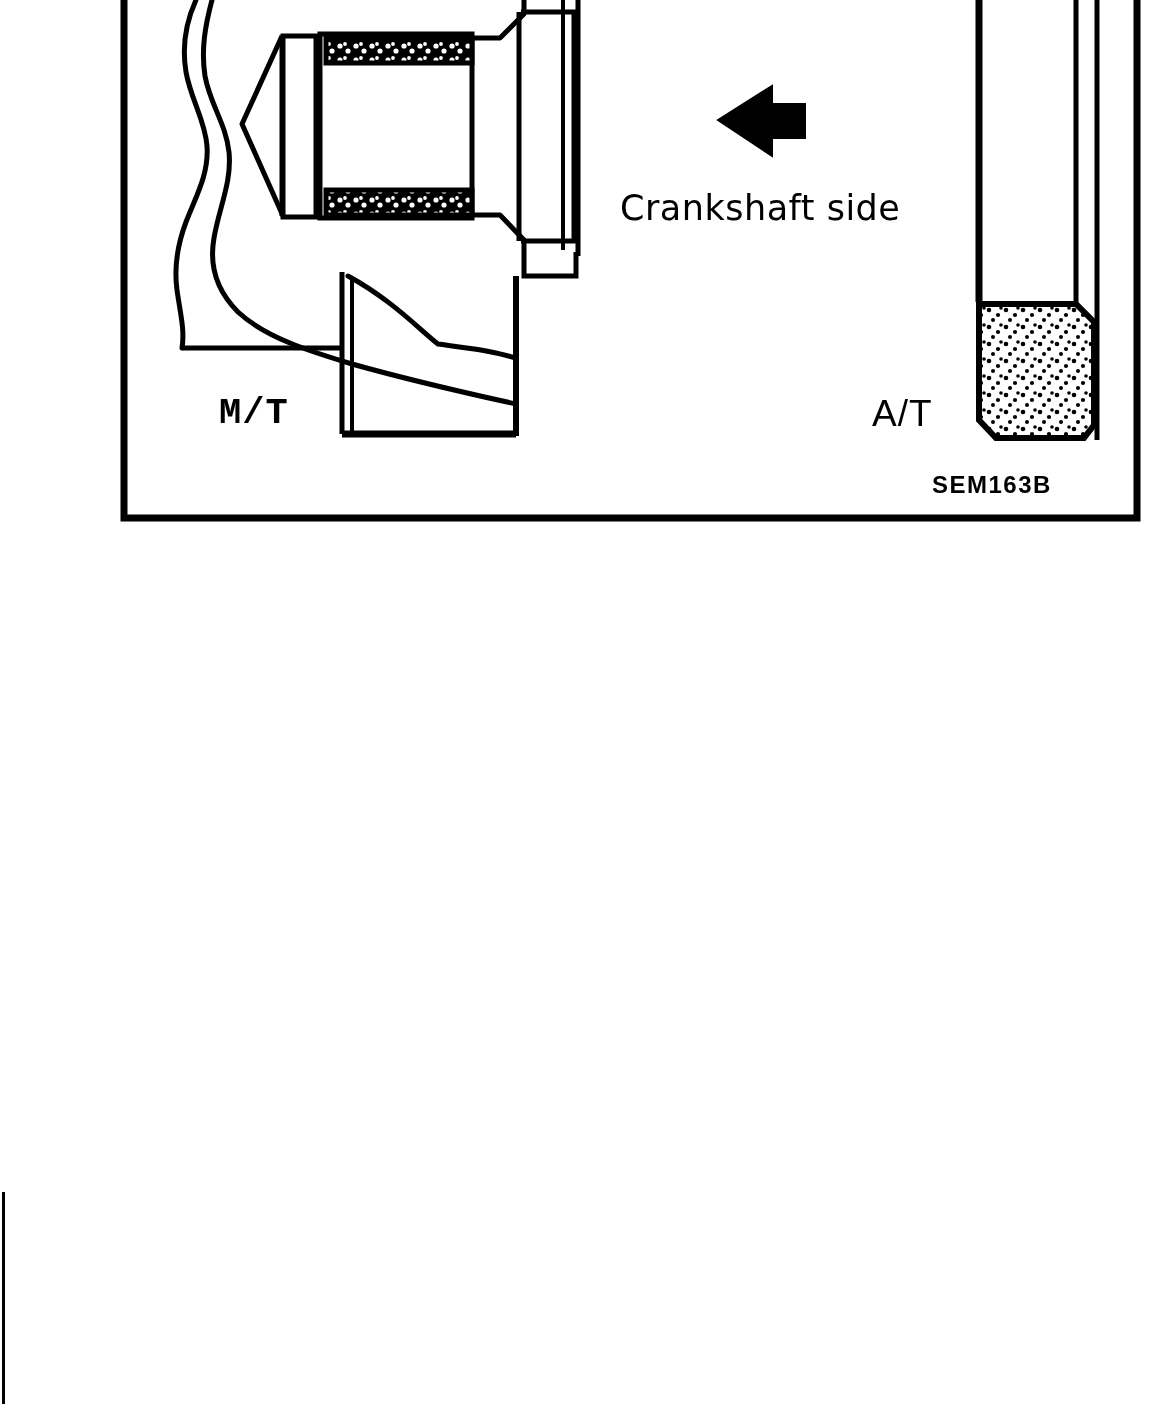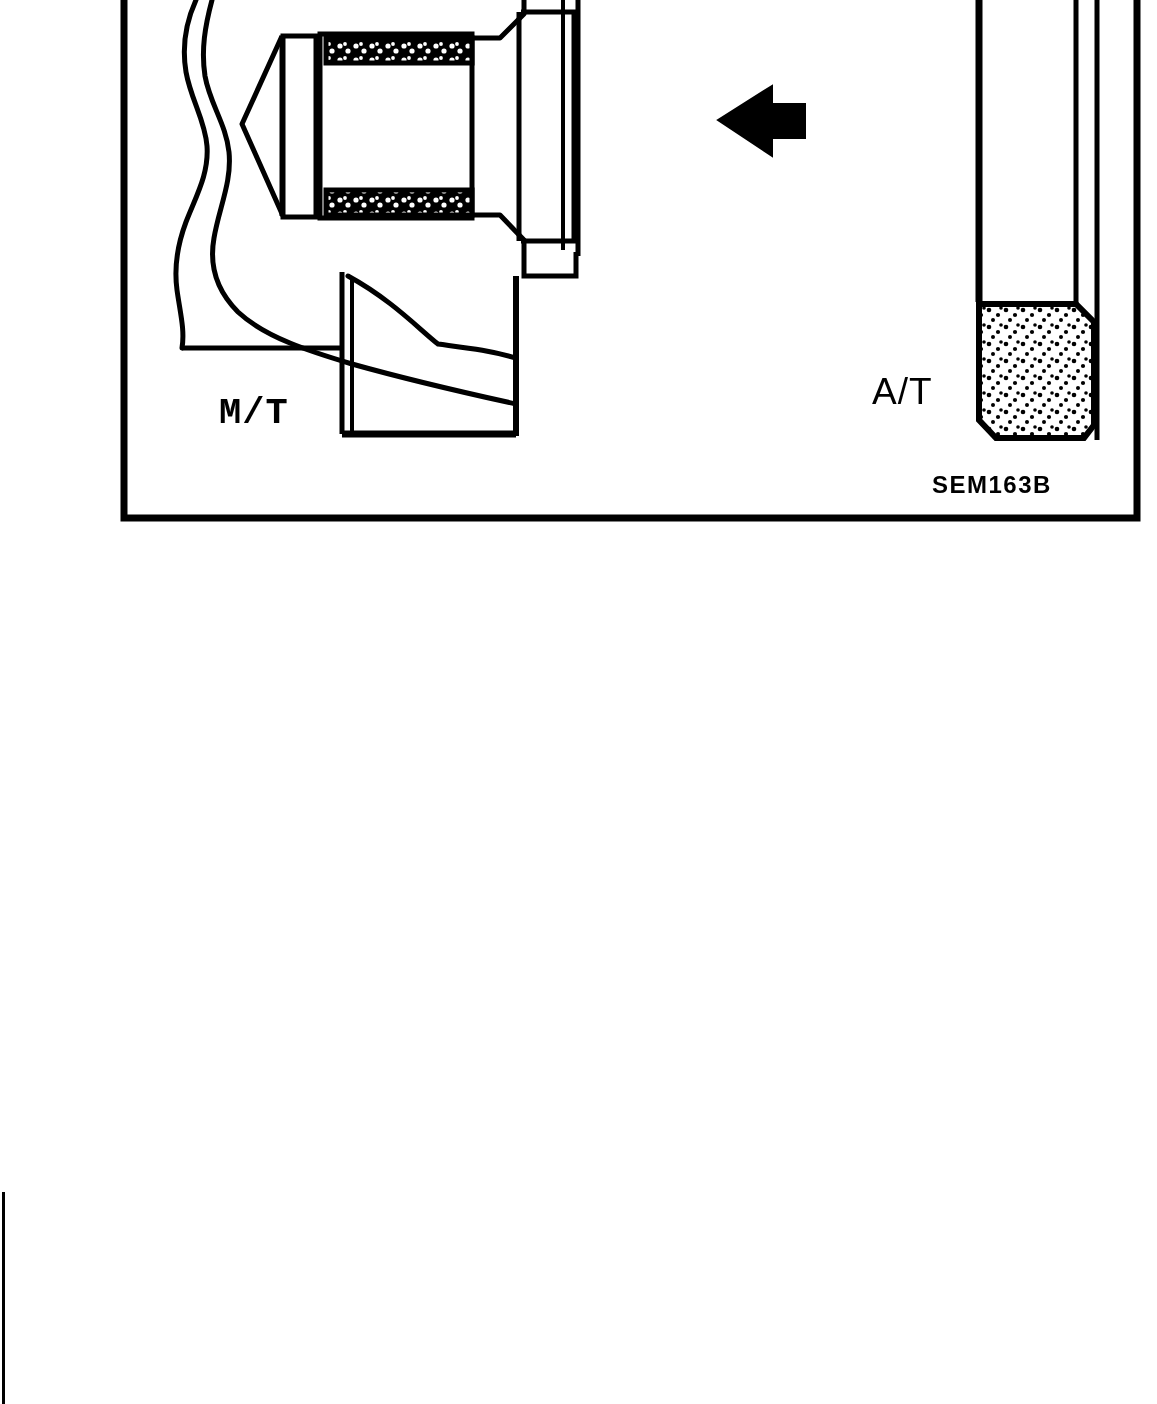--- a/index.html
+++ b/index.html
@@ -44,21 +44,21 @@
   #label-mt {
     left: 219px;
     top: 395px;
     font-size: 37px;
     font-weight: 700;
     font-family: Liberation Mono, monospace;
     letter-spacing: 1px;
   }
   #label-at {
     left: 872px;
-    top: 373px;
+    top: 395px;
     font-size: 37px;
     font-weight: 400;
     font-family: "Liberation Sans", sans-serif;
     letter-spacing: 1px;
   }
   #label-figure-code {
     left: 932px;
     top: 473px;
     font-size: 24px;
     font-weight: 700;
@@ -150,20 +150,21 @@
       <path d="M979,0 L979,302" fill="none" stroke="#000000" stroke-width="7"></path>
       <path d="M1076,0 L1076,306" fill="none" stroke="#000000" stroke-width="5"></path>
       <path d="M1097,0 L1097,440" fill="none" stroke="#000000" stroke-width="5"></path>
 
       <path d="M979,304 L1076,304 L1094,322 L1094,425 L1084,438
                L996,438 L979,420 Z" fill="url(#stipple)" stroke="#000000" stroke-width="6" stroke-linejoin="miter"></path>
     </g>
 
   </svg>
 
+  <div class="lbl" id="label-crankshaft-side">Crankshaft side</div>
 
   <div class="lbl" id="label-mt">M/T</div>
 
   <div class="lbl" id="label-at">A/T</div>
 
   <div class="lbl" id="label-figure-code">SEM163B</div>
 
   <svg class="figure-svg" viewBox="0 0 1157 1404" xmlns="http://www.w3.org/2000/svg" style="pointer-events:none;">
     <path d="M3.5,1192 L3.5,1404" fill="none" stroke="#000000" stroke-width="3"></path>
   </svg>

